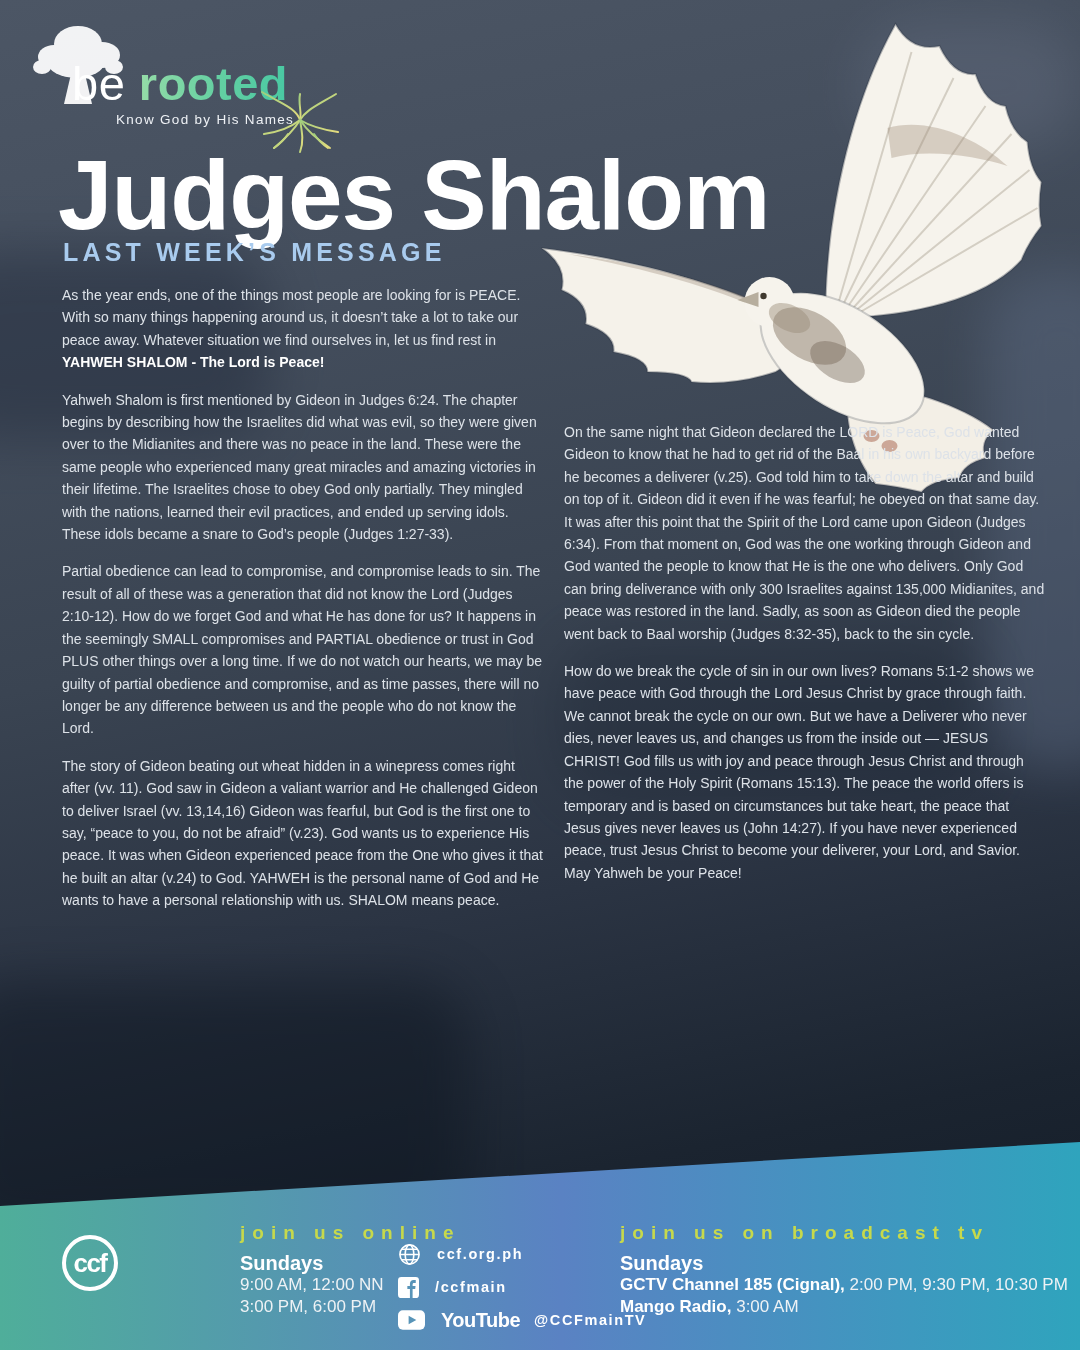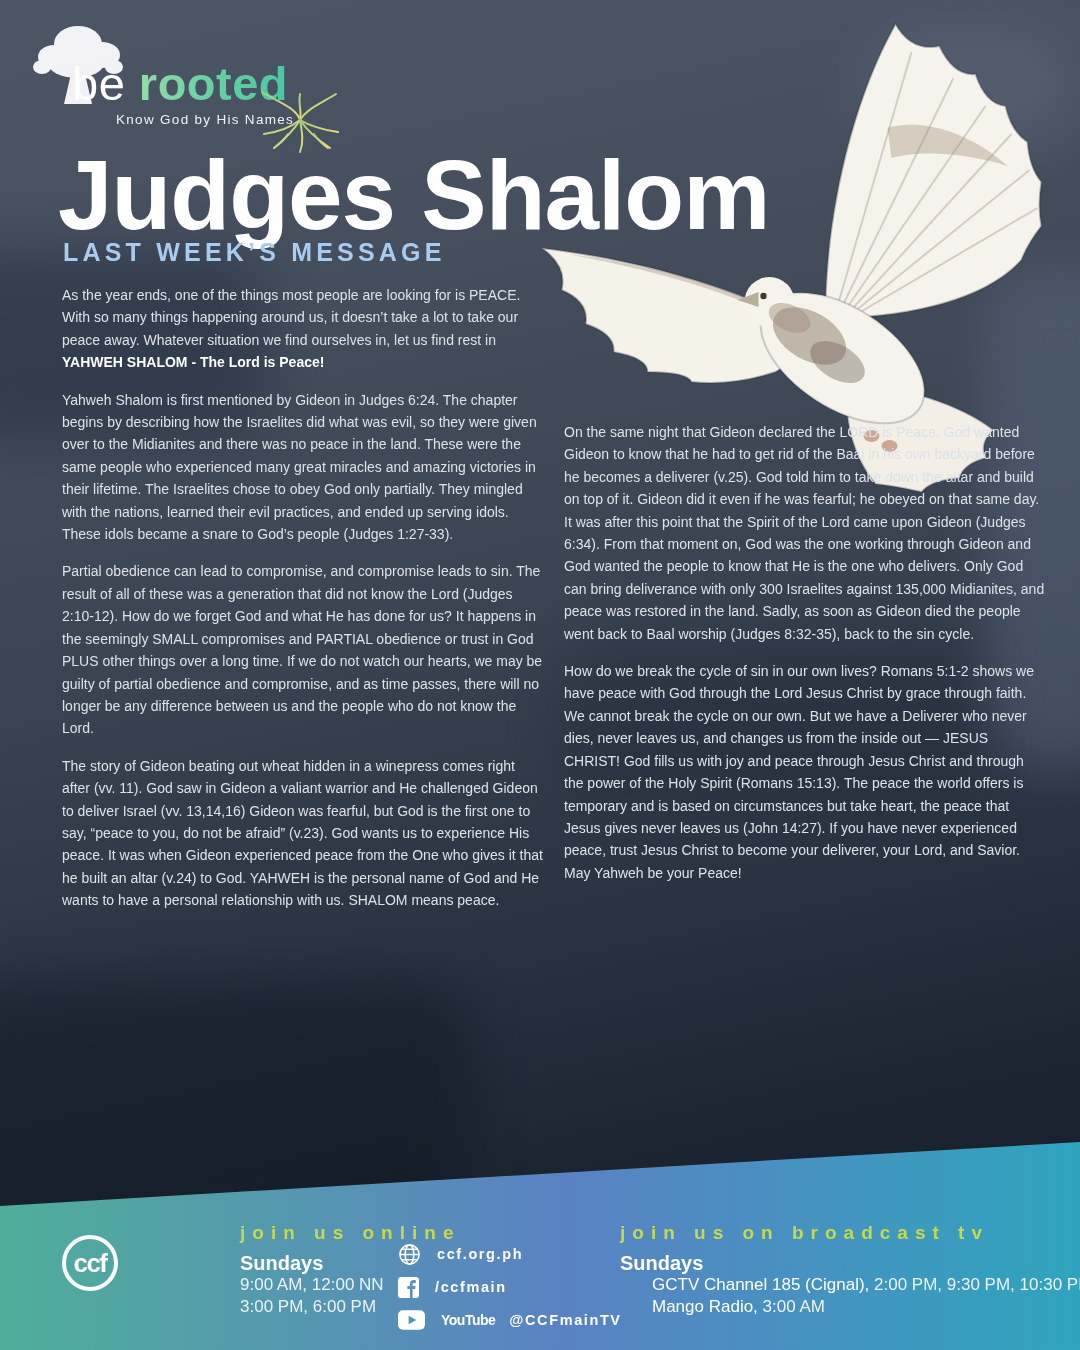--- a/index.html
+++ b/index.html
@@ -51,29 +51,29 @@
     color:#ffffff;
   }
   .ccf-logo { position:absolute; left:62px; top:93px; width:56px; height:56px;
               border:4px solid #ffffff; border-radius:50%;
               display:flex; align-items:center; justify-content:center; }
   .ccf-logo span { font-size:26px; font-weight:700; letter-spacing:-1.5px; color:#fff; }
 
   .f-heading { font-size:19px; font-weight:700; letter-spacing:7px; color:#c7d94b; white-space:nowrap; }
   .f-day { margin-top:8px; font-size:20px; font-weight:700; color:#fff; line-height:22px; }
   .f-line { font-size:17px; color:#eef2f5; line-height:22px; white-space:nowrap; }
-  .f-line strong { font-weight:400; color:#fff;margin-left:32px; }
+  .f-line strong { font-weight:700; color:#fff; }
 
   .online-block    { position:absolute; left:240px; top:80px; }
   .broadcast-block { position:absolute; left:620px; top:80px; }
 
   .links-block { position:absolute; left:398px; top:100px; }
   .link-row { display:flex; align-items:center; gap:16px; height:24px; margin-bottom:9px; }
   .link-label { font-size:14.5px; font-weight:700; letter-spacing:1.6px; color:#fff; }
-  .yt-brand { font-size:14px; font-weight:700; letter-spacing:-.5px; color:#fff; margin-right:-2px;text-align:right; }
+  .yt-brand { font-size:20px; font-weight:700; letter-spacing:-.5px; color:#fff; margin-right:-2px;text-align:right; }
 </style>
 </head>
 <body>
 
 <div class="poster">
 
   <div class="bg-shape shape-a"></div>
   <div class="bg-shape shape-b"></div>
   <div class="bg-shape shape-c"></div>
   <div class="bg-shape shape-d"></div>

